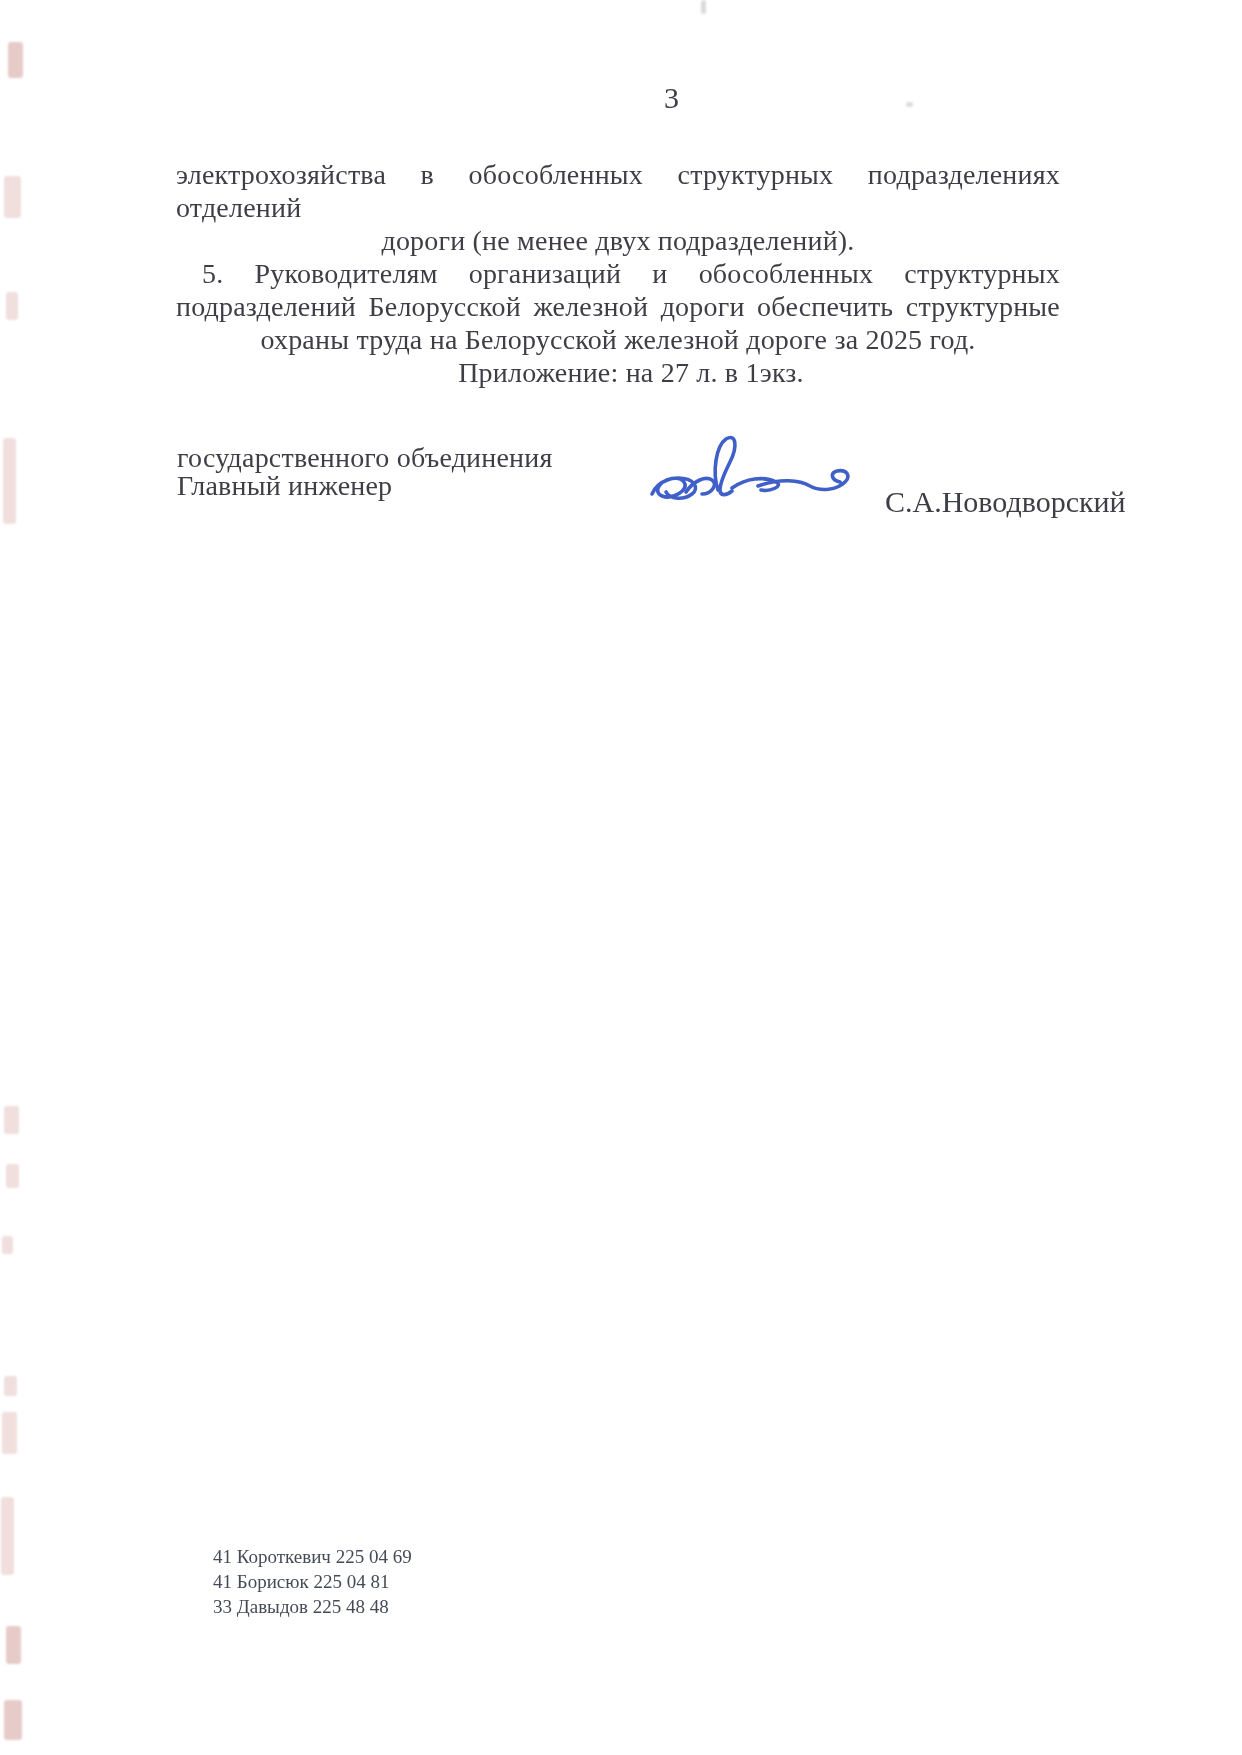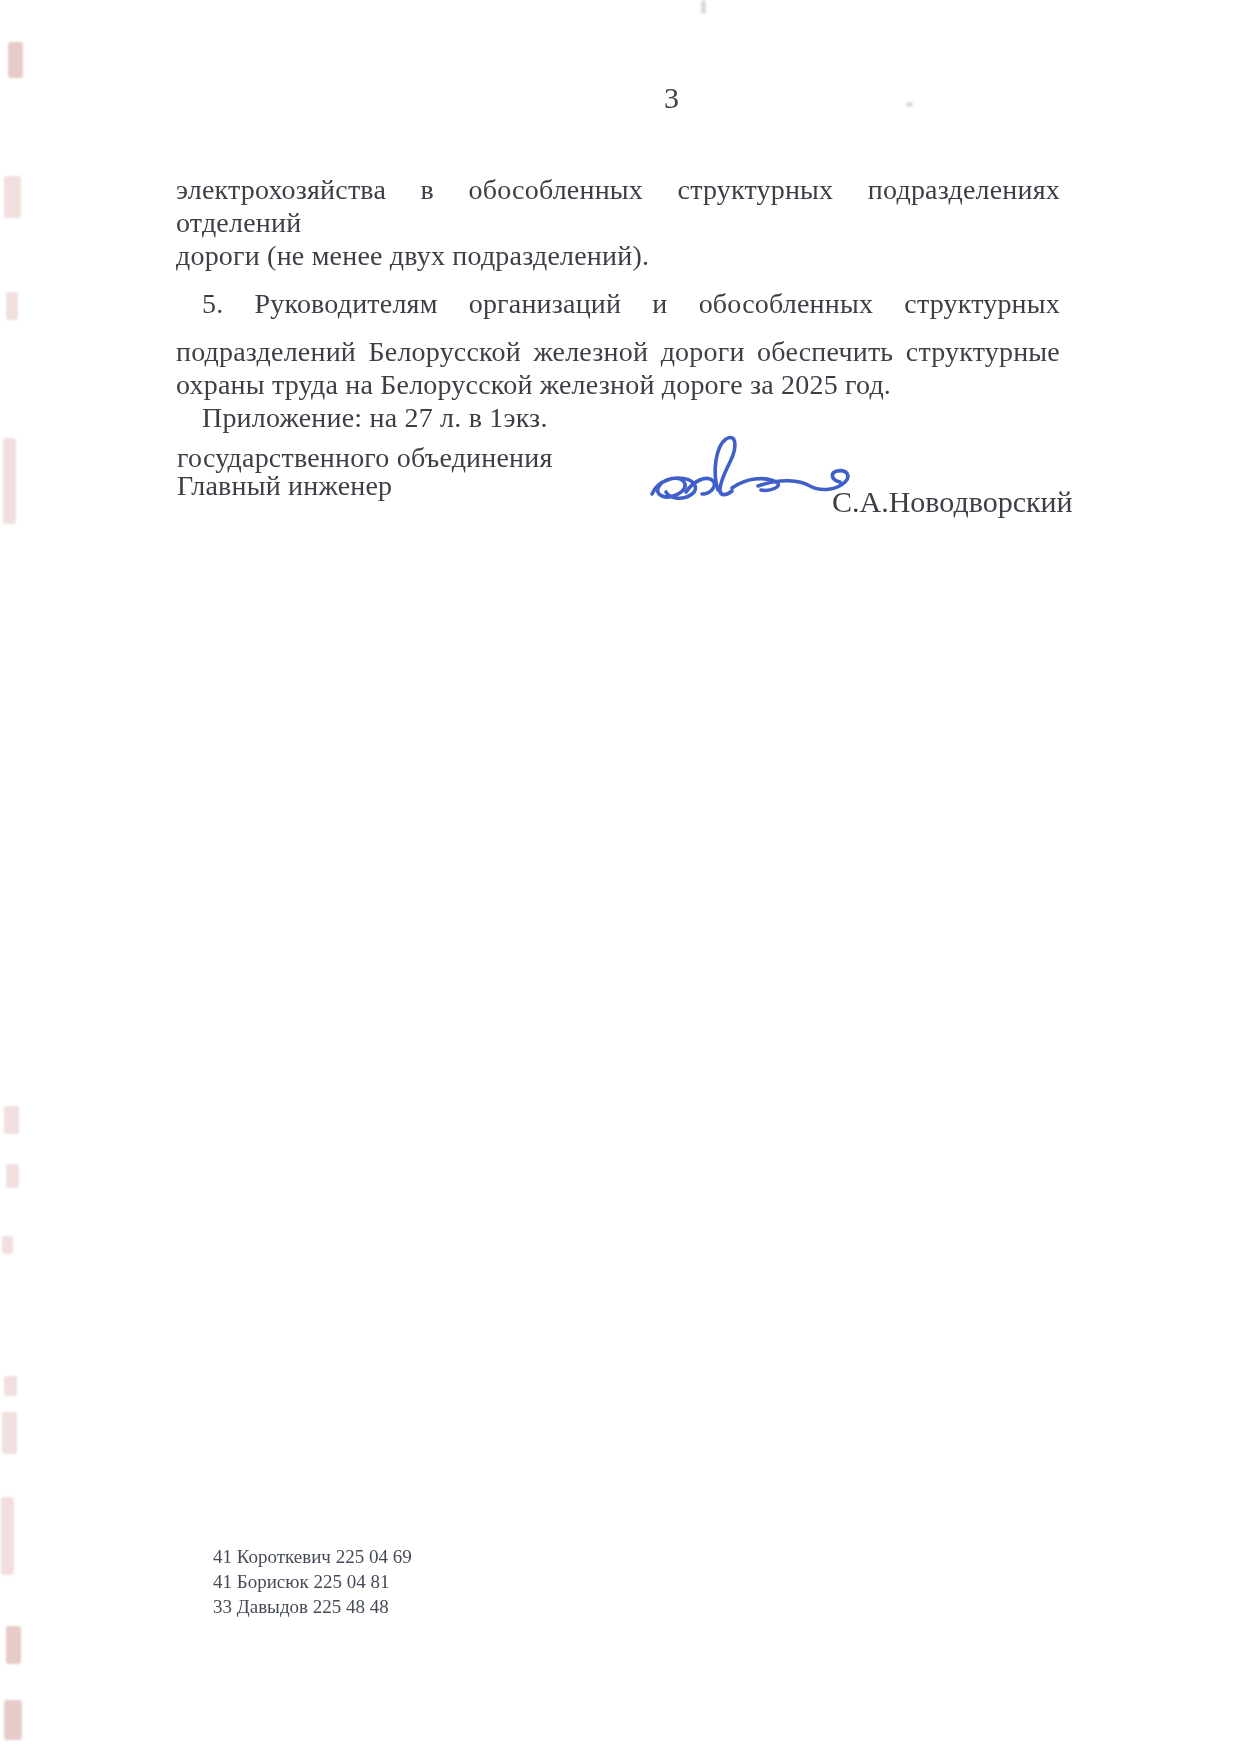--- a/index.html
+++ b/index.html
@@ -14,33 +14,33 @@
   }
   .page-number{
     position:absolute;left:664px;top:82px;
     font-size:30px;line-height:32px;
   }
   .body-text{
     position:absolute;left:176px;top:158px;width:884px;
     font-size:28px;line-height:33px;
     letter-spacing:0.2px;
   }
-  .jline{text-align:justify;text-align-last:justify;margin-top:15px;}
-  .nline{text-align:left;}
+  .jline{text-align:justify;text-align-last:justify;}
+  .nline{text-align:center;}
   .indent{padding-left:26px;box-sizing:border-box;}
   .sig-title{
     position:absolute;left:177px;top:444px;width:430px;
     font-size:28px;line-height:27.5px;
     letter-spacing:0.2px;
   }
   .sig-ink{
     position:absolute;left:640px;top:428px;width:230px;height:92px;
   }
   .sig-name{
-    position:absolute;left:832px;top:486px;
+    position:absolute;left:885px;top:486px;
     font-size:30px;line-height:32px;
   }
   .contacts{
     position:absolute;left:185px;top:1544px;
     font-size:19px;line-height:25px;
     color:#454b56;
     margin-left:28px;
   }
   
   .artifact{

